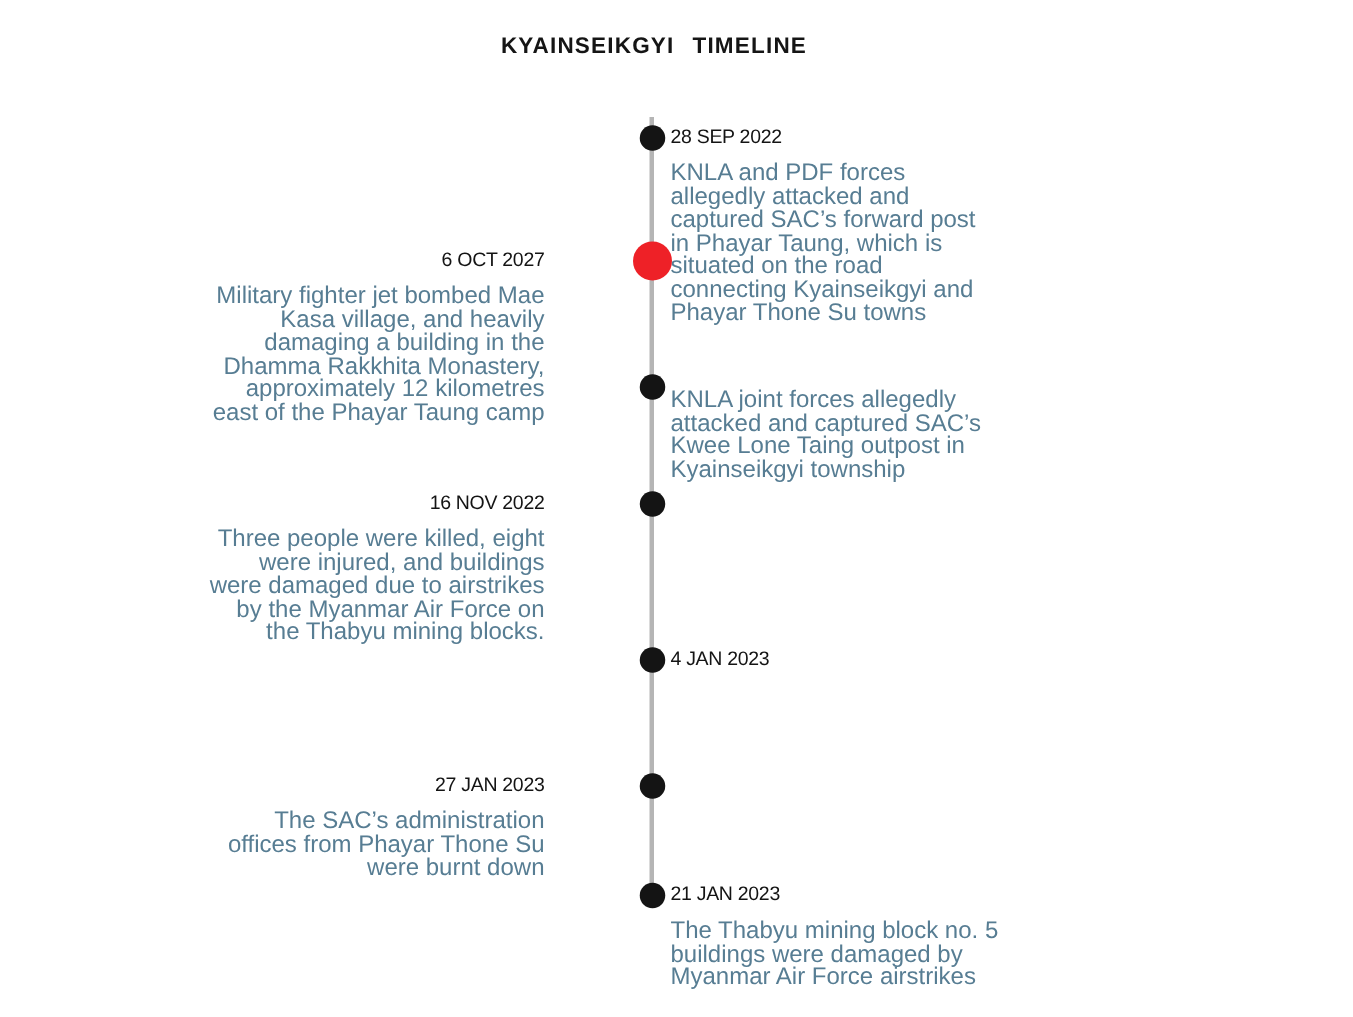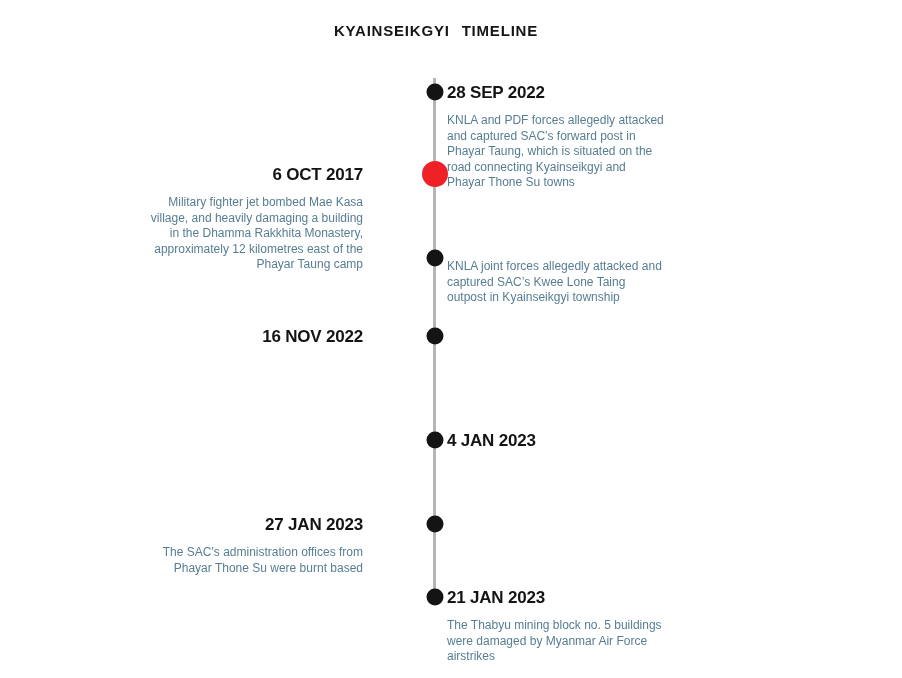--- a/index.html
+++ b/index.html
@@ -50,29 +50,29 @@
   }
   .event.highlight .dot {
     width: 26px;
     height: 26px;
     background: var(--accent);
   }
   .content { position: absolute; top: -9px; width: 220px; }
   .event.right .content { left: 447px; text-align: left; }
   .event.left  .content { right: 483px; width: 224px; text-align: right; }
   .date {
-    font-size: 17px;
-    font-weight: bold;
+    font-size: 13px;
+    font-weight: normal;
     letter-spacing: -0.2px;
     white-space: nowrap;
     color: var(--date);
   }
   .desc {
     margin-top: 10px;
-    font-size: 12px;
+    font-size: 16px;
     line-height: 15.5px;
     color: var(--desc);
   }
   .e1 { top: 92px; }
   .e2 { top: 174px; }
   .e3 { top: 258px; }
   .e4 { top: 336px; }
   .e5 { top: 440px; }
   .e6 { top: 524px; }
   .e7 { top: 597px; }
@@ -90,51 +90,52 @@
     <span class="dot"></span>
     <div class="content">
       <div class="date">28 SEP 2022</div>
       <div class="desc">KNLA and PDF forces allegedly attacked and captured SAC’s forward post in Phayar Taung, which is situated on the road connecting Kyainseikgyi and Phayar Thone Su towns</div>
     </div>
   </div>
 
   <div class="event left highlight e2">
     <span class="dot"></span>
     <div class="content">
-      <div class="date">6 OCT 2017</div>
+      <div class="date">6 OCT 2027</div>
       <div class="desc">Military fighter jet bombed Mae Kasa village, and heavily damaging a building in the Dhamma Rakkhita Monastery, approximately 12 kilometres east of the Phayar Taung camp</div>
     </div>
   </div>
 
   <div class="event right e3">
     <span class="dot"></span>
     <div class="content">
       <div class="desc">KNLA joint forces allegedly attacked and captured SAC’s Kwee Lone Taing outpost in Kyainseikgyi township</div>
     </div>
   </div>
 
   <div class="event left e4">
     <span class="dot"></span>
     <div class="content">
       <div class="date">16 NOV 2022</div>
+      <div class="desc">Three people were killed, eight were injured, and buildings were damaged due to airstrikes by the Myanmar Air Force on the Thabyu mining blocks.</div>
     </div>
   </div>
 
   <div class="event right e5">
     <span class="dot"></span>
     <div class="content">
       <div class="date">4 JAN 2023</div>
     </div>
   </div>
 
   <div class="event left e6">
     <span class="dot"></span>
     <div class="content">
       <div class="date">27 JAN 2023</div>
-      <div class="desc">The SAC’s administration offices from Phayar Thone Su were burnt based</div>
+      <div class="desc">The SAC’s administration offices from Phayar Thone Su were burnt down</div>
     </div>
   </div>
 
   <div class="event right e7">
     <span class="dot"></span>
     <div class="content">
       <div class="date">21 JAN 2023</div>
       <div class="desc">The Thabyu mining block no. 5 buildings were damaged by Myanmar Air Force airstrikes</div>
     </div>
   </div>

